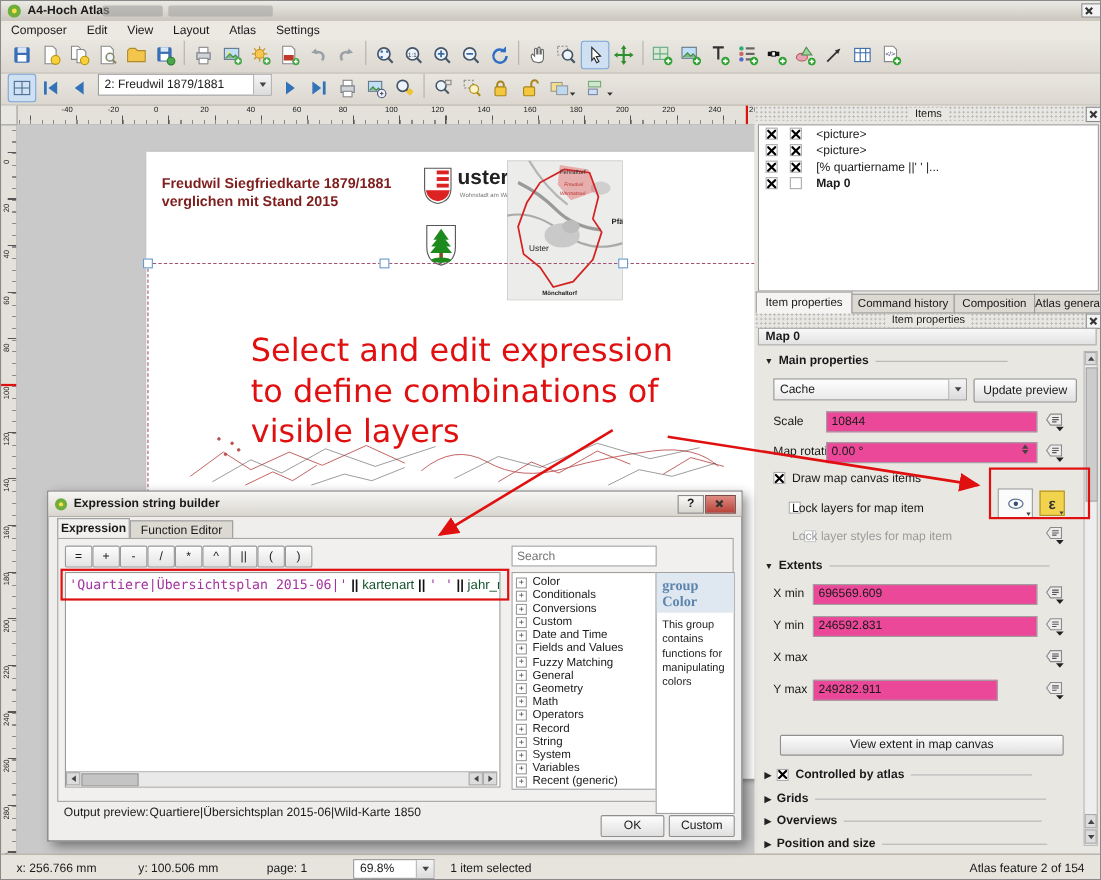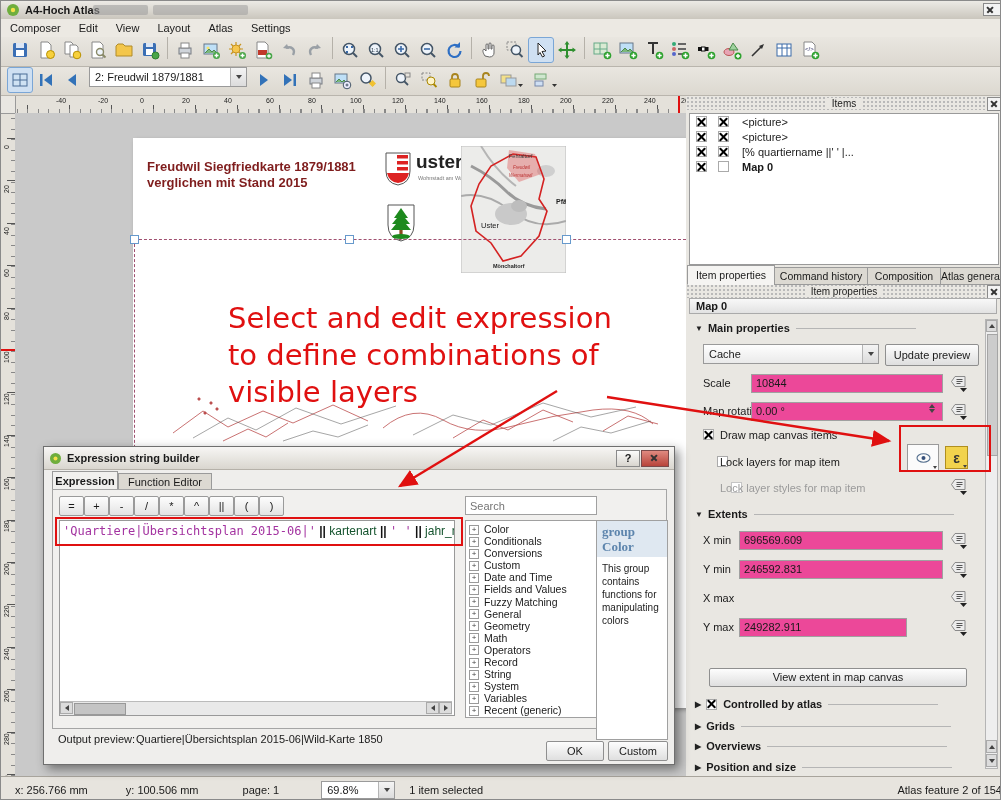--- a/index.html
+++ b/index.html
@@ -847,14 +847,14 @@
   <span class="stat">x: 256.766 mm</span>
   <span class="stat" style="margin-left:10px">y: 100.506 mm</span>
   <span class="stat" style="margin-left:16px">page: 1</span>
   <span class="combo" style="position:relative;width:74px;height:18px;background:#fff;margin-left:28px">
       <span class="val">69.8%</span>
       <span class="cbtn">
         <span class="tri-down"></span>
       </span>
     </span>
   <span class="stat">1 item selected</span>
-  <span class="stat" style="margin-left:auto;padding-right:0">Atlas feature 2 of 154</span>
+  <span class="stat" style="margin-left:auto;padding-right:16px">Atlas feature 2 of 154</span>
 </div>
 
 </body></html>

